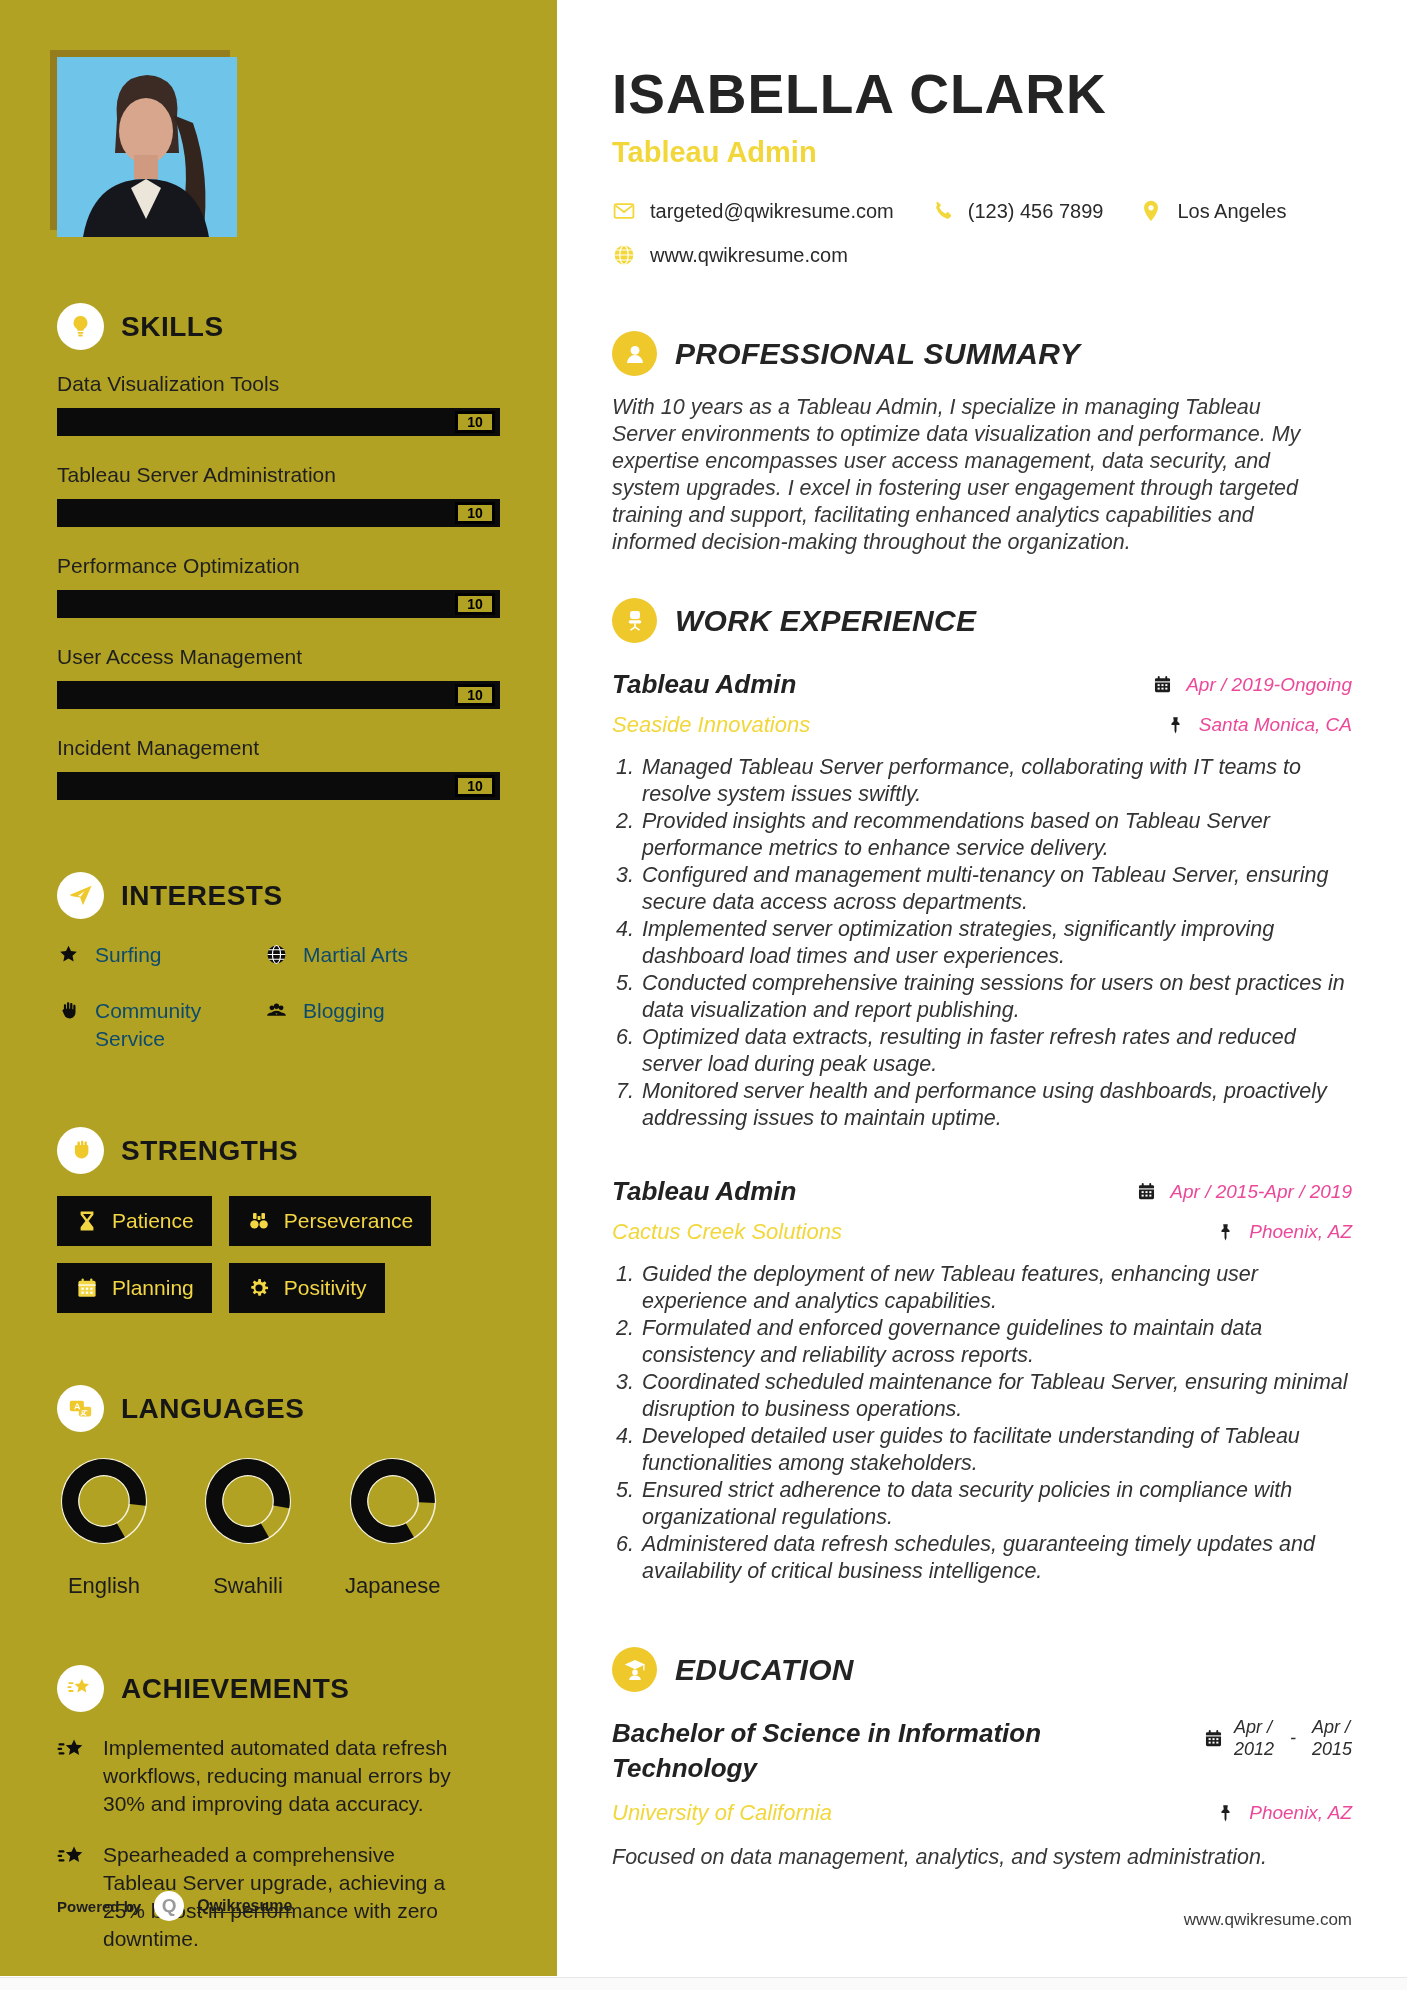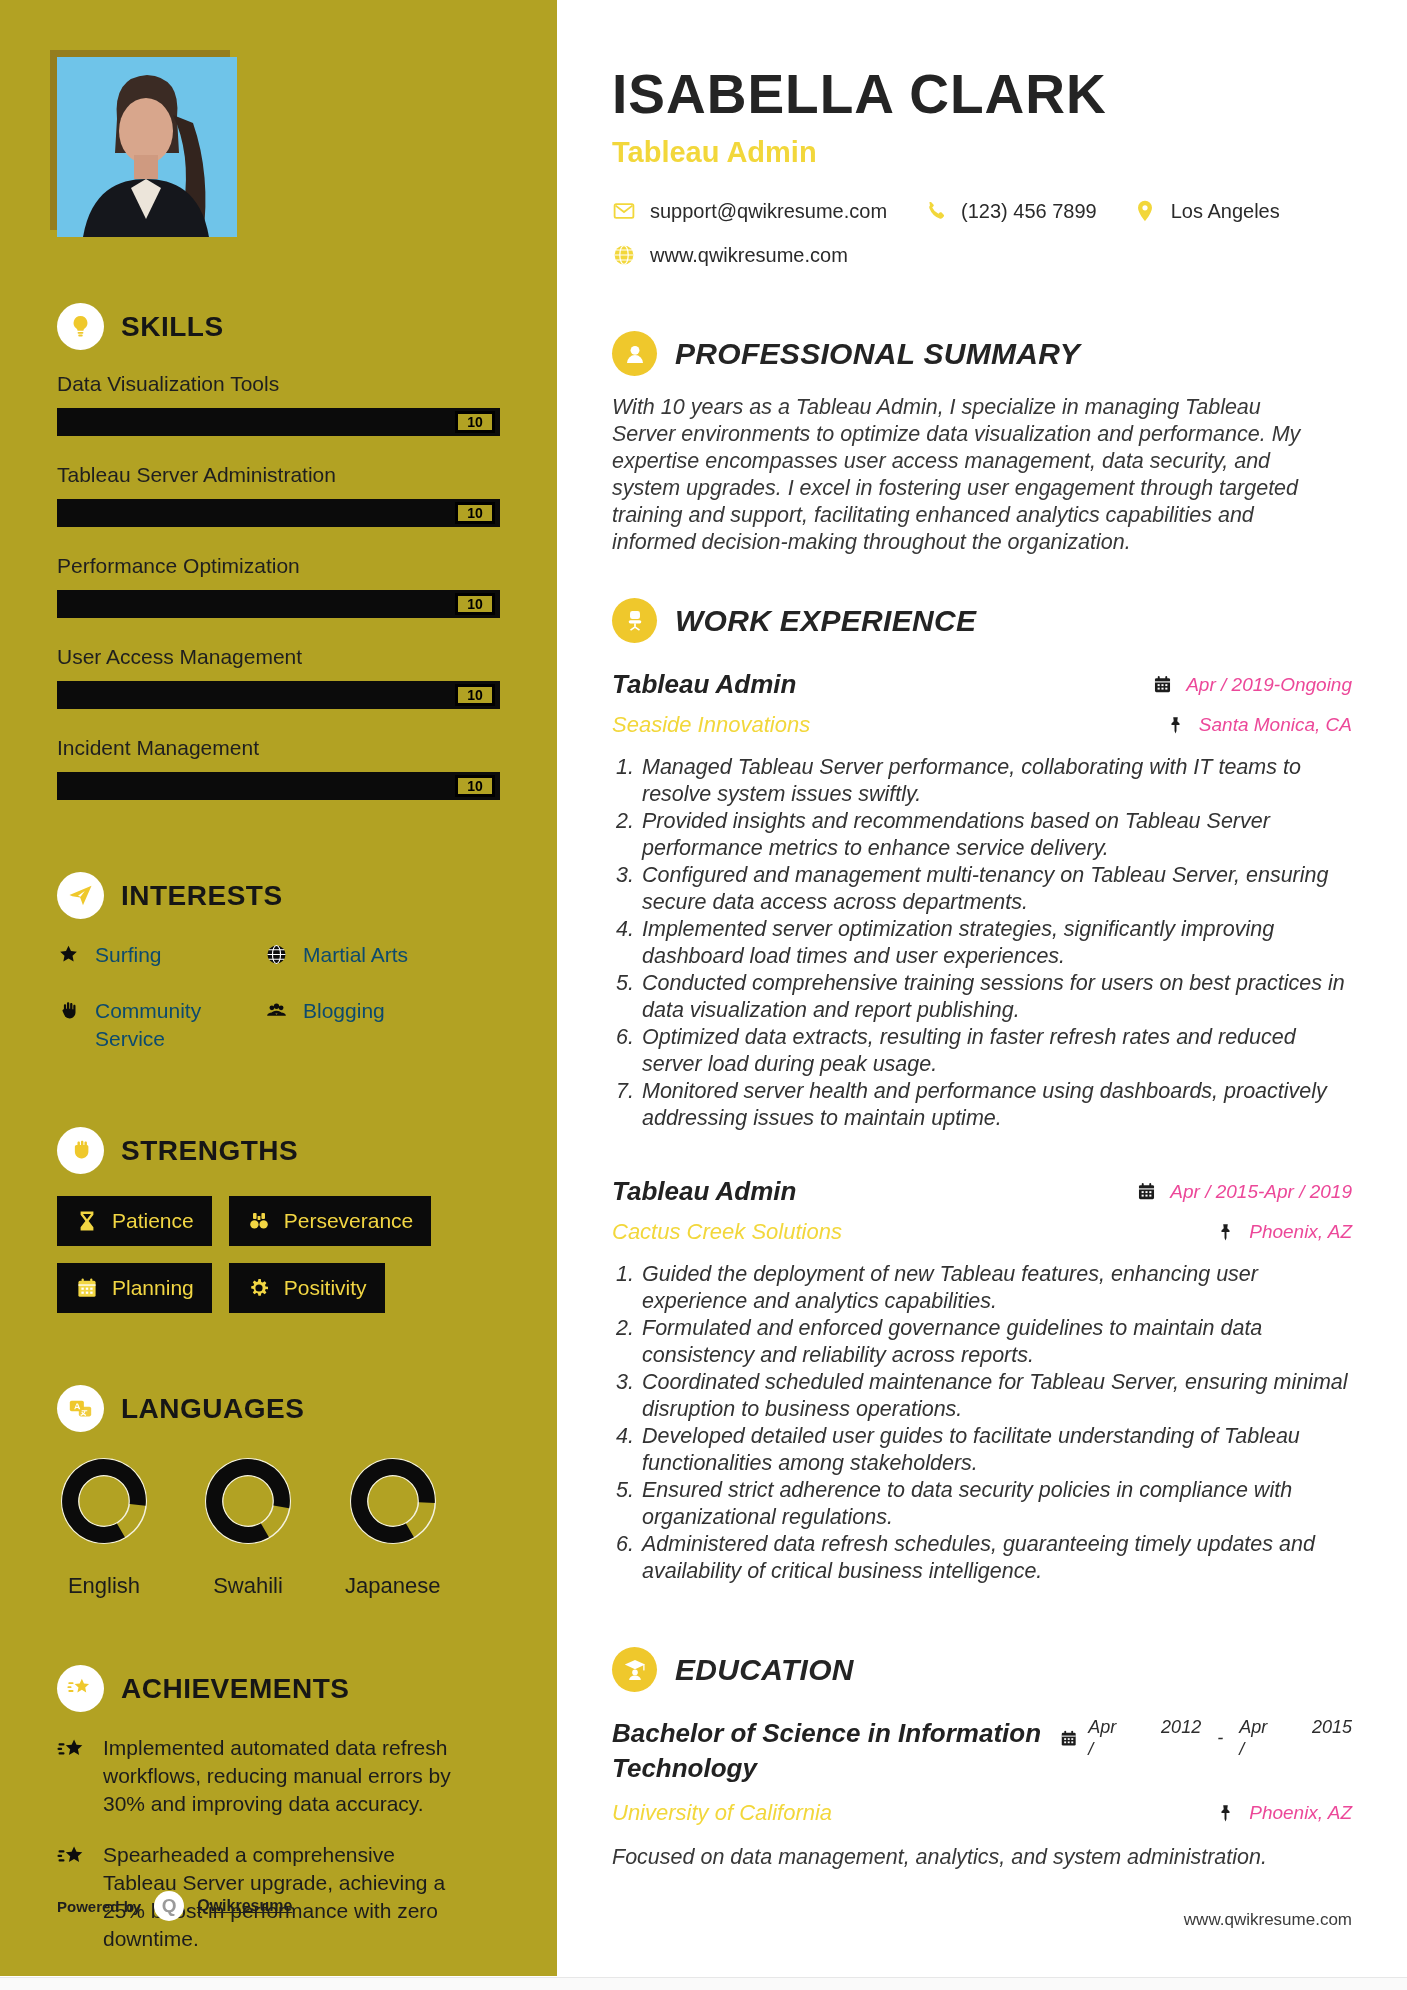--- a/index.html
+++ b/index.html
@@ -96,21 +96,21 @@
   .meta svg{width:21px;height:21px;color:#1d1d1d;}
   .job-sub{display:flex;justify-content:space-between;align-items:center;margin-top:12px;}
   .company{font-size:22px;color:var(--yellow2);font-weight:400;}
   .job ol{margin:16px 0 0 0;padding-left:28px;font-size:21.5px;line-height:27px;color:#333;}
   .job ol li{padding-left:2px;}
   
   .edu-head{display:flex;justify-content:space-between;margin-top:24px;align-items:flex-start;}
   .degree{font-size:26px;font-weight:700;line-height:35px;width:490px;color:#222;}
   .edu-dates{display:flex;gap:10px;align-items:center;font-size:18px;color:#2d2d2d;}
   .edu-dates svg{width:21px;height:21px;color:#1d1d1d;}
-  .dcol{display:flex;flex-direction:row;line-height:22px;gap:44px;}
+  .dcol{display:flex;flex-direction:column;line-height:22px;}
   .dsep{margin:0 6px;}
   .edu-sub{display:flex;justify-content:space-between;align-items:center;margin-top:14px;}
   .school{font-size:22px;color:var(--yellow2);}
   .edu-note{margin-top:18px;font-size:21.5px;line-height:27px;color:var(--body);width:706px;}
   .main-footer{position:absolute;right:55px;bottom:60px;font-size:17px;color:#3b3b3b;}
   
   .page-strip{position:absolute;left:0;right:0;bottom:0;height:13px;background:#fafafa;border-top:1px solid #e7e7e7;}
   .sprite{position:absolute;width:0;height:0;overflow:hidden;}
 </style>
 </head>
@@ -441,21 +441,21 @@
 <main class="main">
 
   <h1 class="name">ISABELLA CLARK</h1>
   <div class="role">Tableau Admin</div>
 
   <div class="contact-row">
     <span class="contact-item">
       <svg>
           <use href="#i-envelope"></use>
         </svg>
-      <span>support@qwikresume.com</span>
+      <span>targeted@qwikresume.com</span>
     </span>
     <span class="contact-item">
       <svg>
           <use href="#i-phone"></use>
         </svg>
       <span>(123) 456 7899</span>
     </span>
     <span class="contact-item">
       <svg>
           <use href="#i-pin"></use>

